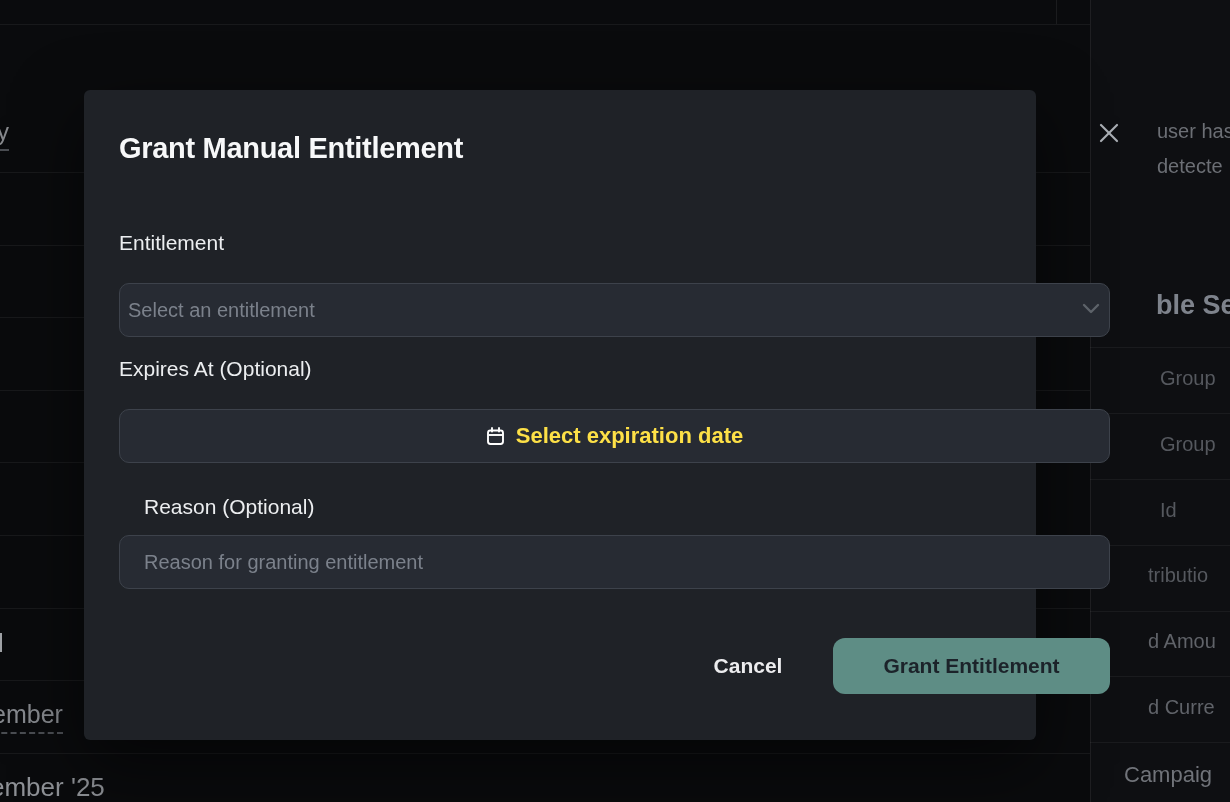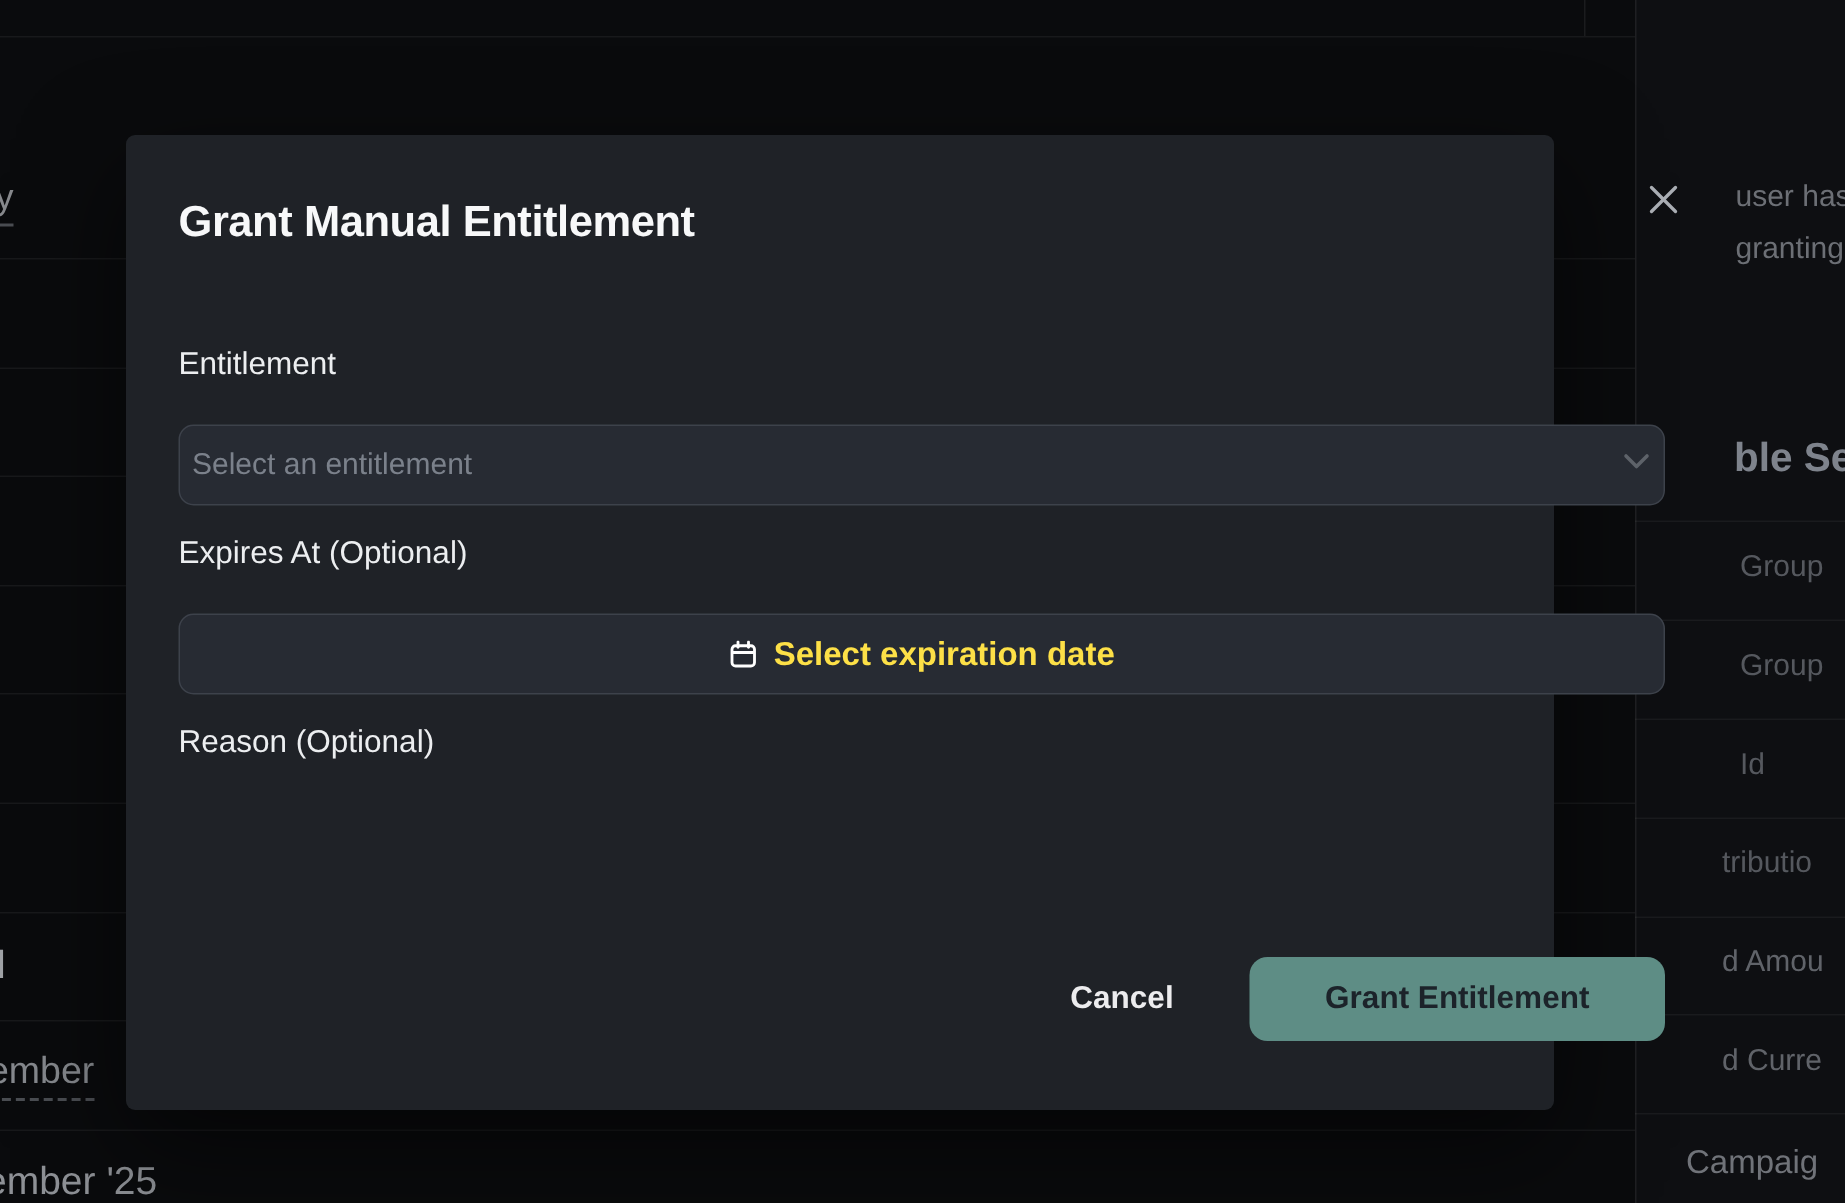--- a/index.html
+++ b/index.html
@@ -50,21 +50,21 @@
     position: absolute; left: 1010px; top: 29px; width: 30px; height: 30px;
     background: transparent; border: 0; cursor: pointer;
     display: flex; align-items: center; justify-content: center;
   }
   .field-label {
     position: absolute; left: 35px;
     font-size: 21px; font-weight: 500; color: #eceef0;
   }
   .lbl-entitlement { top: 141px; }
   .lbl-expires     { top: 267px; }
-  .lbl-reason      { top: 393px; }
+  .lbl-reason      { top: 405px; margin-left: 25px; }
 
   .fieldbox {
     position: absolute; left: 35px; width: 991px; height: 54px;
     background: #272b33;
     border: 1px solid #3d424b;
     border-radius: 10px;
   }
   .select-box { top: 193px; display: flex; align-items: center; padding: 0 8px; cursor: pointer; }
   .select-placeholder { flex: 1; font-size: 20px; color: #7b818b; }
   .date-btn { top: 319px; display: flex; align-items: center; justify-content: center; gap: 11px; cursor: pointer; }
@@ -119,21 +119,21 @@
     <div class="srow-line" style="top:479px"></div>
     <div class="srow-line" style="top:545px"></div>
     <div class="srow-line" style="top:611px"></div>
     <div class="srow-line" style="top:676px"></div>
     <div class="srow-line" style="top:742px"></div>
   </div>
 
   <div class="vline" style="left:1090px; top:0; height:802px"></div>
 
   <span class="frag frag-dim" style="left:1157px; top:120px">user has</span>
-  <span class="frag frag-dim" style="left:1157px; top:155px">granting</span>
+  <span class="frag frag-dim" style="left:1157px; top:155px">detecte</span>
   <span class="frag frag-head" style="left:1156px; top:290px">ble Se</span>
   <span class="frag frag-row" style="left:1160px; top:367px">Group</span>
   <span class="frag frag-row" style="left:1160px; top:433px">Group</span>
   <span class="frag frag-row" style="left:1160px; top:499px">Id</span>
   <span class="frag frag-row" style="left:1148px; top:564px">tributio</span>
   <span class="frag frag-row2" style="left:1148px; top:630px">d Amou</span>
   <span class="frag frag-row2" style="left:1148px; top:696px">d Curre</span>
   <span class="frag" style="left:1124px; top:762px; color:#707379; font-size:22px">Campaig</span>
 </div>
 
@@ -167,16 +167,19 @@
         <rect x="2" y="3.5" width="15" height="13.5" rx="2.4" fill="none" stroke="#ffffff" stroke-width="1.9"></rect>
         <line x1="2.5" y1="8" x2="16.5" y2="8" stroke="#ffffff" stroke-width="1.9"></line>
         <line x1="6" y1="1" x2="6" y2="4.5" stroke="#ffffff" stroke-width="1.9" stroke-linecap="round"></line>
         <line x1="13" y1="1" x2="13" y2="4.5" stroke="#ffffff" stroke-width="1.9" stroke-linecap="round"></line>
       </svg>
     </span>
     <span class="date-btn-label">Select expiration date</span>
   </button>
 
   <label class="field-label lbl-reason">Reason (Optional)</label>
+  <div class="fieldbox reason-box">
+    <input class="reason-input" type="text" placeholder="Reason for granting entitlement" style="">
+  </div>
 
   <button class="cancel-btn">Cancel</button>
   <button class="submit-btn">Grant Entitlement</button>
 </div>
 
 </body></html>

